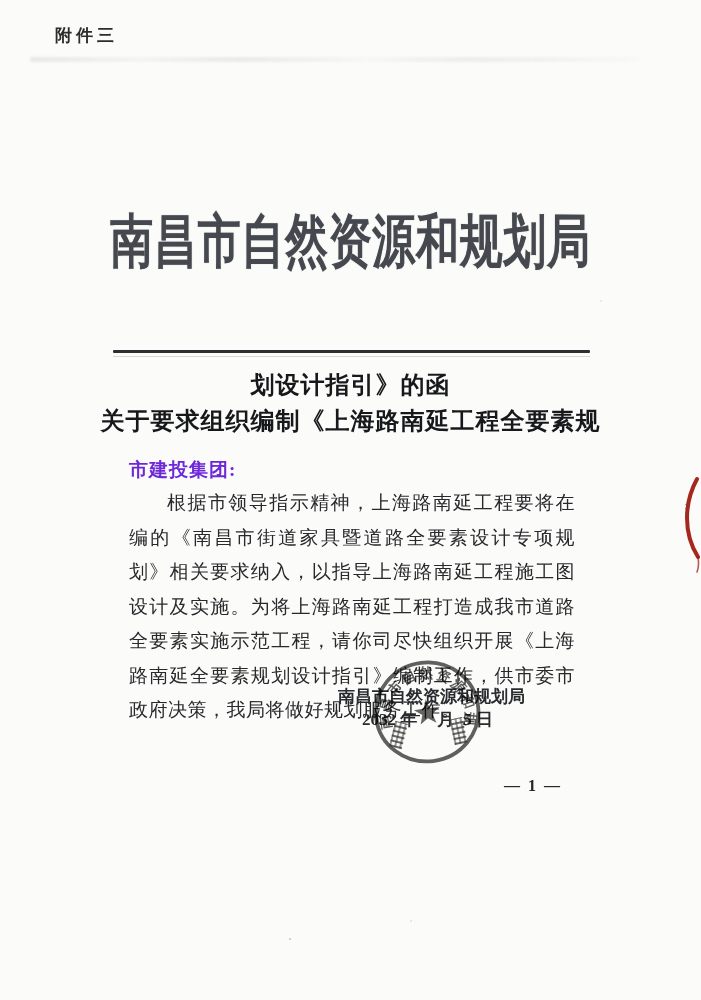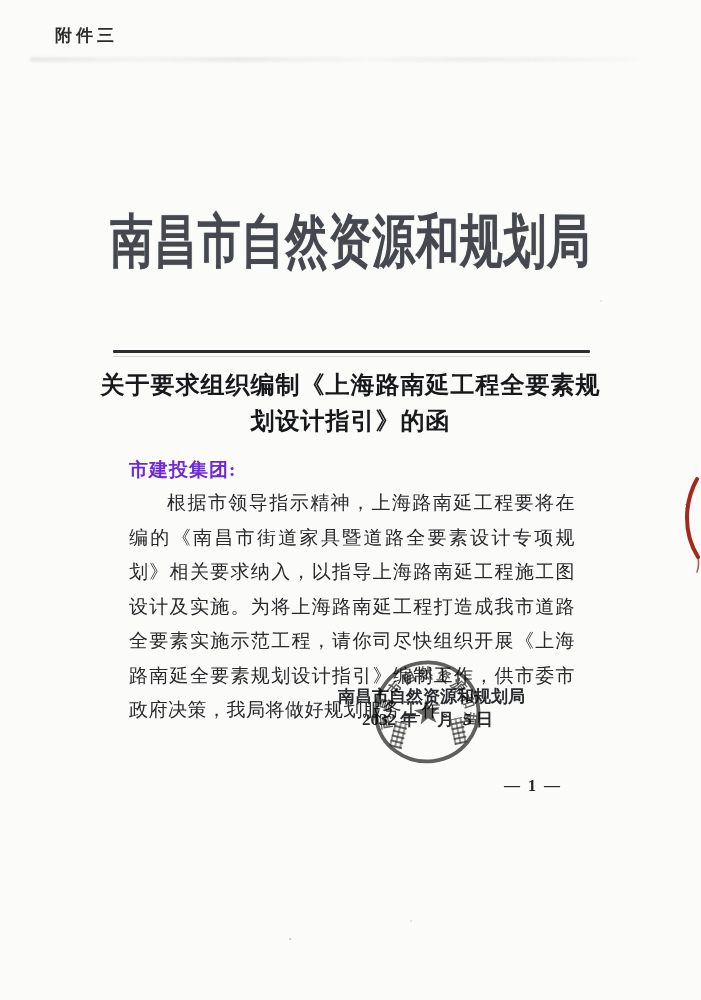--- a/index.html
+++ b/index.html
@@ -113,22 +113,22 @@
 
   <div class="attachment">附件三</div>
 
   <div class="agency-title">南昌市自然资源和规划局</div>
 
 
   <div class="rule"></div>
   <div class="rule-ghost"></div>
 
   <div class="subject">
+    <div>划设计指引》的函</div>
     <div>关于要求组织编制《上海路南延工程全要素规</div>
-    <div>划设计指引》的函</div>
   </div>
 
   <div class="salutation">市建投集团:</div>
 
   <div class="body-text">根据市领导指示精神，上海路南延工程要将在编的《南昌市街道家具暨道路全要素设计专项规划》相关要求纳入，以指导上海路南延工程施工图设计及实施。为将上海路南延工程打造成我市道路全要素实施示范工程，请你司尽快组织开展《上海路南延全要素规划设计指引》编制工作，供市委市政府决策，我局将做好规划服务工作。</div>
 
   <div class="signature-org">南昌市自然资源和规划局</div>
 
   <div class="signature-date">
     <span>2032 年</span><span class="gap-month">月</span><span class="gap-day">5 日</span>

